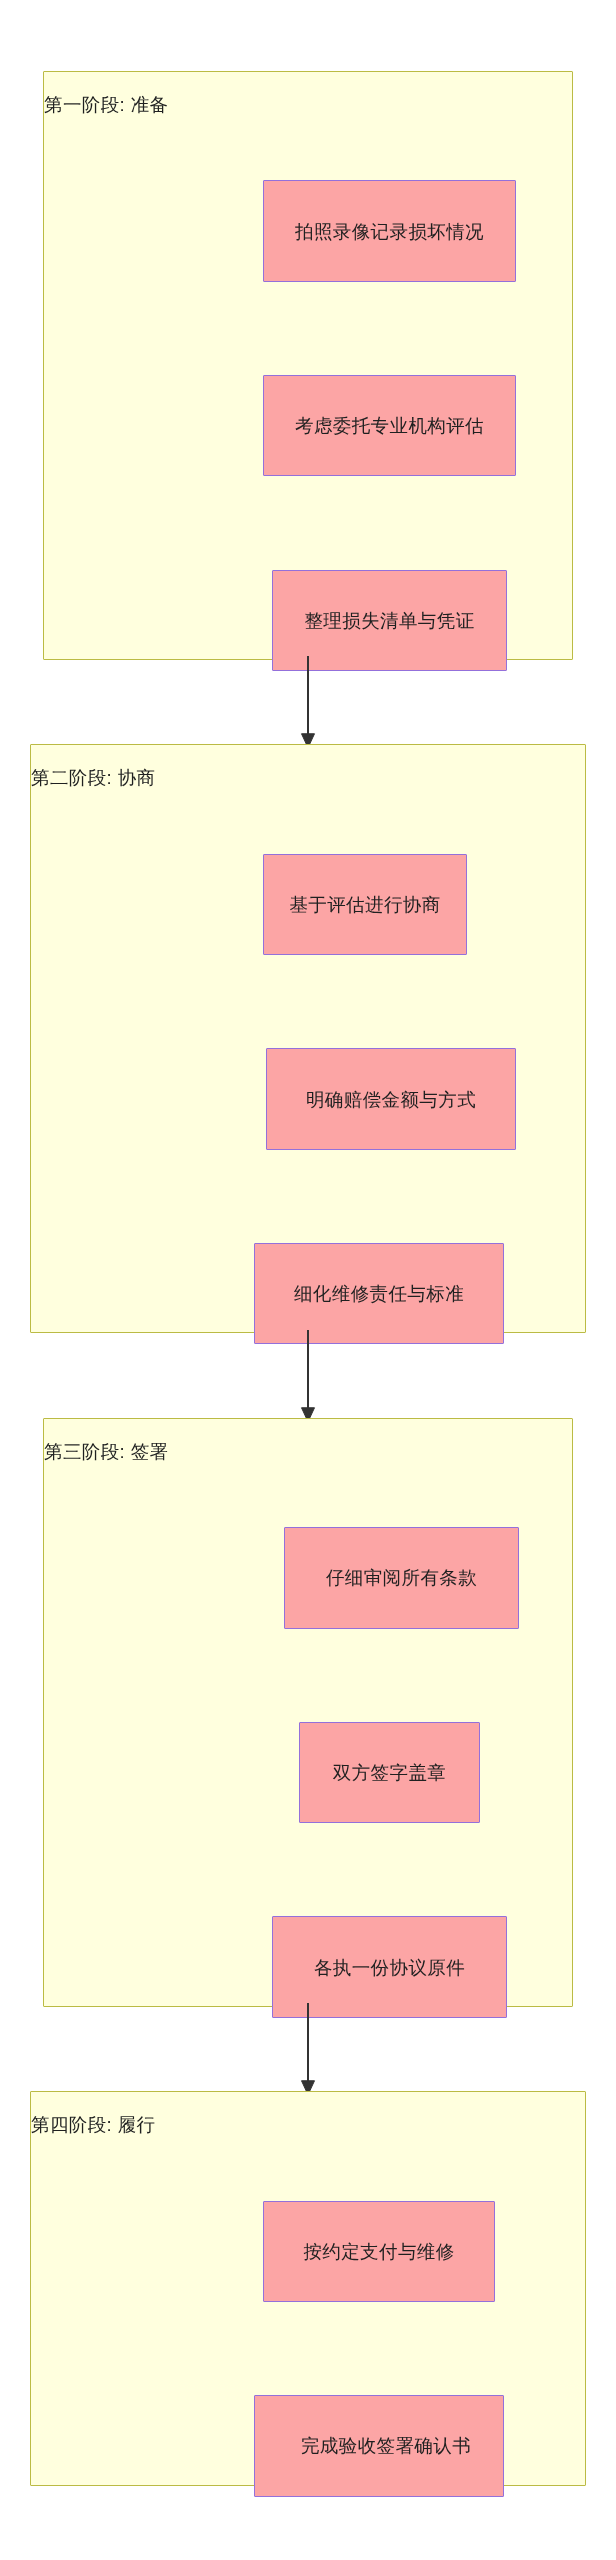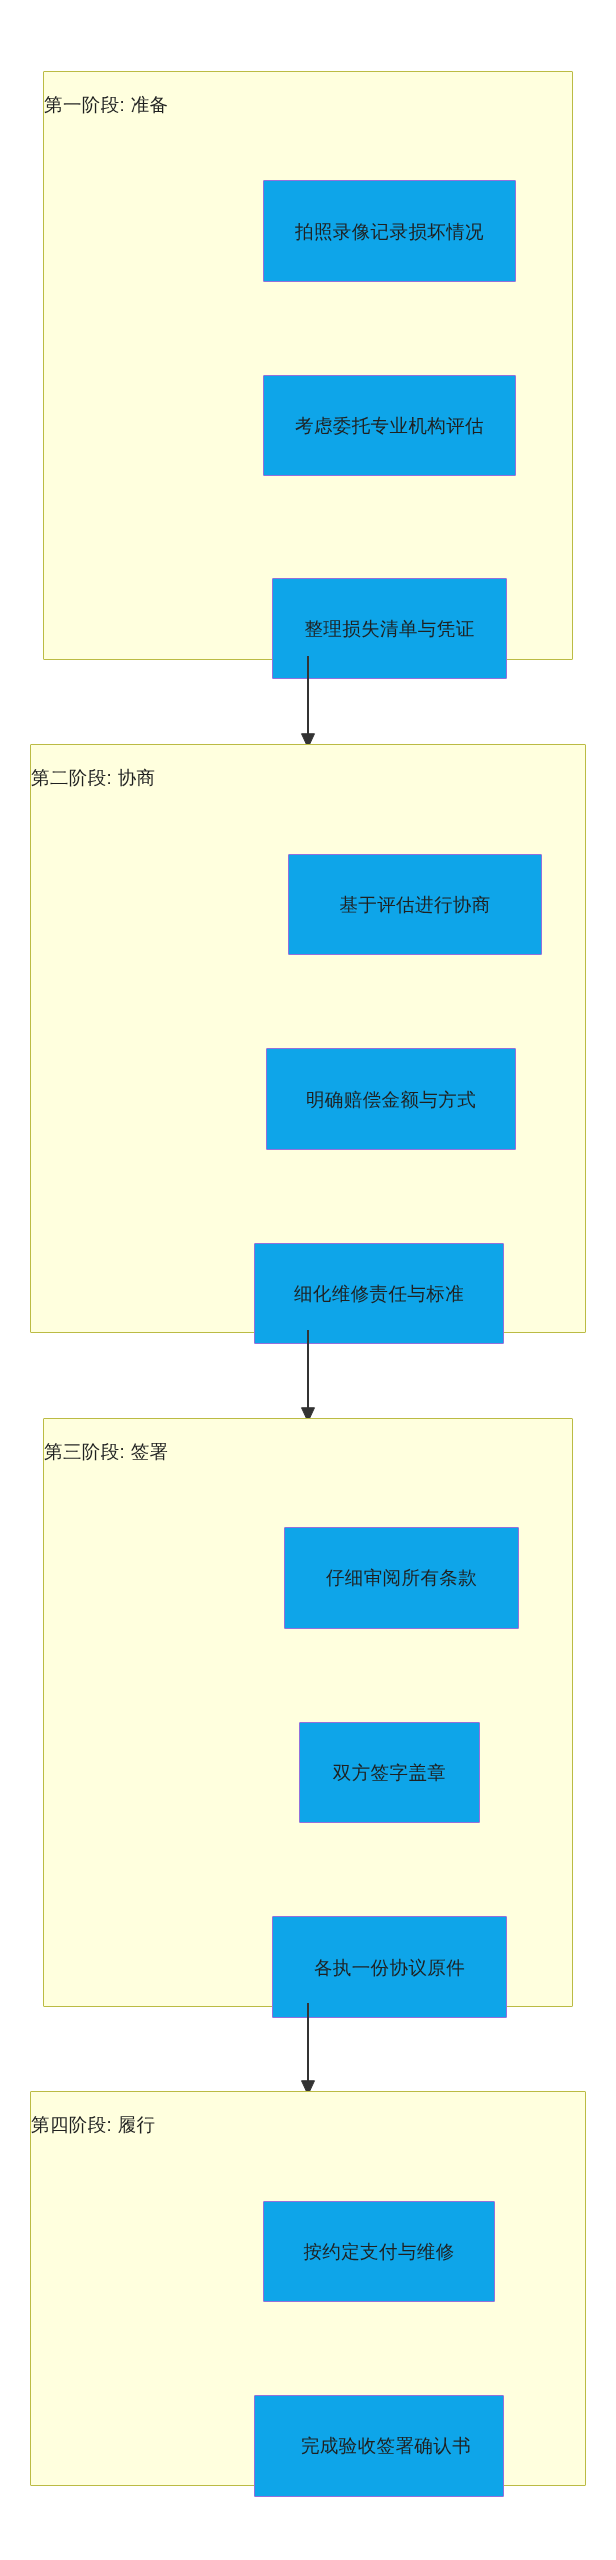--- a/index.html
+++ b/index.html
@@ -37,21 +37,21 @@
     line-height: 1.2;
     color: #1f2020;
     letter-spacing: .4px;
     white-space: nowrap;
   }
 
   
   .node {
     position: absolute;
     box-sizing: border-box;
-    background: #0ea5e9;
+    background: #fca5a5;
     border: 1.6px solid #9370db;
     border-radius: 1px;
     display: flex;
     align-items: center;
     justify-content: center;
     color: #1f2020;
     font-size: 18.5px;
     letter-spacing: .4px;
     white-space: nowrap;
   }
@@ -80,34 +80,34 @@
     <div class="phase-title" style="top: 21.996px;">第一阶段: 准备</div>
 
     <div class="node" style="left: 219px; top: 108.288px; width: 253px; height: 101.52px;">
       <span>拍照录像记录损坏情况</span>
     </div>
 
     <div class="node" style="left: 219px; top: 302.868px; width: 253px; height: 101.52px;">
       <span>考虑委托专业机构评估</span>
     </div>
 
-    <div class="node" style="left: 228px; top: 497.449px; width: 235px; height: 101.52px; margin-top: 8px;">
+    <div class="node" style="left: 228px; top: 497.449px; width: 235px; height: 101.52px;">
       <span>整理损失清单与凭证</span>
     </div>
   </div>
 
   <svg class="edge" style="left: 0px; top: 656.497px; width: 616px; height: 94.7521px;" width="616" height="94.75214805023133">
     <line x1="308" y1="0" x2="308" y2="82.75214805023133"></line>
     <polygon points="308,91.75214805023133 301.5,77.75214805023133 314.5,77.75214805023133"></polygon>
   </svg>
 
   <div class="phase" style="left: 30px; top: 744.481px; width: 556px; height: 588.817px; padding-left: 36px;">
     <div class="phase-title" style="top: 21.996px;">第二阶段: 协商</div>
 
-    <div class="node" style="left: 232px; top: 108.288px; width: 254px; height: 101.52px; margin-left: 25px;">
+    <div class="node" style="left: 232px; top: 108.288px; width: 204px; height: 101.52px;">
       <span>基于评估进行协商</span>
     </div>
 
     <div class="node" style="left: 235px; top: 302.868px; width: 250px; height: 101.52px;">
       <span>明确赔偿金额与方式</span>
     </div>
 
     <div class="node" style="left: 223px; top: 497.449px; width: 250px; height: 101.52px;">
       <span>细化维修责任与标准</span>
     </div>

